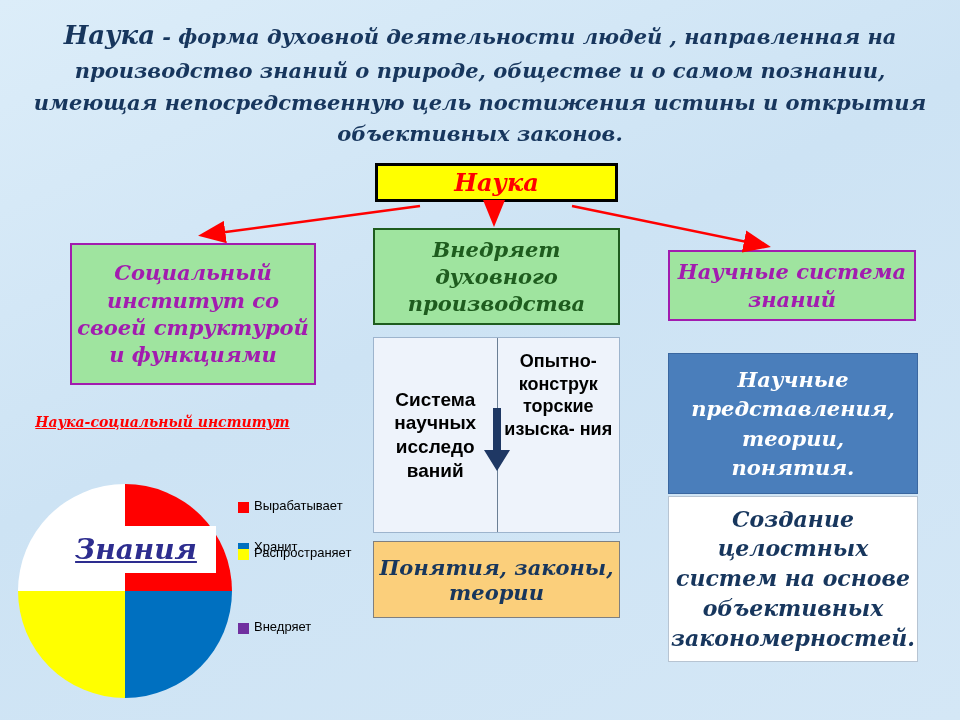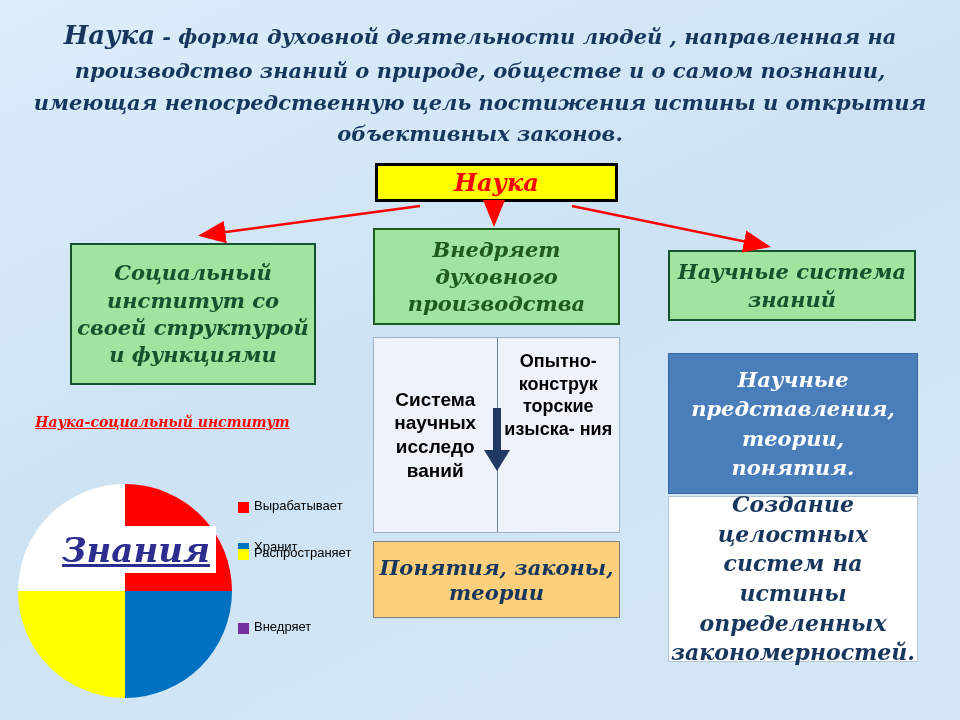--- a/index.html
+++ b/index.html
@@ -14,21 +14,21 @@
     position:absolute; display:flex; align-items:center; justify-content:center;
     text-align:center; font-style:italic; font-weight:bold;
   }
   .title {
     position:absolute; left:30px; top:16px; width:900px; text-align:center;
     font-weight:bold; font-style:italic; color:#17365d;
     font-size:21px; line-height:1.5;
   }
   .title .lead { font-size:26px; }
   .nauka { left:375px; top:163px; width:243px; height:39px; border:3px solid; font-size:24px; }
-  .green { border:2px solid; color:#14532d; font-size:21px; line-height:1.3; padding:4px; }
+  .green { border:2px solid; color:#a21caf; font-size:21px; line-height:1.3; padding:4px; }
   .g1 { left:70px;  top:243px; width:246px; height:142px; }
   .g2 { left:373px; top:228px; width:247px; height:97px;  color:#1e5c1e; }
   .g3 { left:668px; top:250px; width:248px; height:71px; }
   .panel {
     position:absolute; left:373px; top:337px; width:247px; height:196px;
     background:#eef3fb; border:1px solid #9db4cd; display:flex;
     font-family:"Liberation Sans", sans-serif; font-weight:bold; color:#000; text-align:center;
   }
   .panel .col { width:50%; display:flex; align-items:center; justify-content:center; padding:6px; font-size:19px; line-height:1.25; }
   .panel .col.right { border-left:1.5px solid #6b7f95; align-items:flex-start; padding-top:12px; font-size:18px; }
@@ -42,21 +42,21 @@
   }
   .pie { position:absolute; left:18px; top:484px; width:214px; height:214px; }
   .quad { position:absolute; width:50%; height:50%; }
   .quad.tl { left:0;   top:0;   border-top-left-radius:100%; }
   .quad.tr { left:50%; top:0;   border-top-right-radius:100%; }
   .quad.br { left:50%; top:50%; border-bottom-right-radius:100%; }
   .quad.bl { left:0;   top:50%; border-bottom-left-radius:100%; }
   .znanie {
     position:absolute; left:56px; top:526px; width:160px; height:47px; background:#ffffff;
     display:flex; align-items:center; justify-content:center;
-    font-size:34px; font-weight:bold; font-style:italic; text-decoration:underline;
+    font-size:28px; font-weight:bold; font-style:italic; text-decoration:underline;
   }
   .legend-item {
     position:absolute; left:238px; display:flex; align-items:flex-end; gap:5px;
     font-family:"Liberation Sans", sans-serif; font-size:13px; color:#000;
   }
   .swatch { width:11px; height:11px; display:inline-block; flex:0 0 auto; }
   svg.overlay { position:absolute; left:0; top:0; width:960px; height:720px; pointer-events:none; }
 </style>
 </head>
 <body>
@@ -92,21 +92,21 @@
 
   <div class="box orange" style="background-color: rgb(251, 207, 123);">
     <span>Понятия, законы, теории</span>
   </div>
 
   <div class="box bluebox" style="background-color: rgb(74, 126, 187);">
     <span>Научные представления, теории, понятия.</span>
   </div>
 
   <div class="box whitebox">
-    <span>Создание целостных систем на истины определенных закономерностей.</span>
+    <span>Создание целостных систем на основе объективных закономерностей.</span>
   </div>
 
   <div class="red-heading" style="color: rgb(255, 0, 0);">Наука-социальный институт</div>
 
   <div class="pie">
     <div class="quad tl" style="background-color: rgb(255, 255, 255);"></div>
     <div class="quad tr" style="background-color: rgb(255, 0, 0);"></div>
     <div class="quad br" style="background-color: rgb(0, 112, 192);"></div>
     <div class="quad bl" style="background-color: rgb(255, 255, 0);"></div>
   </div>

